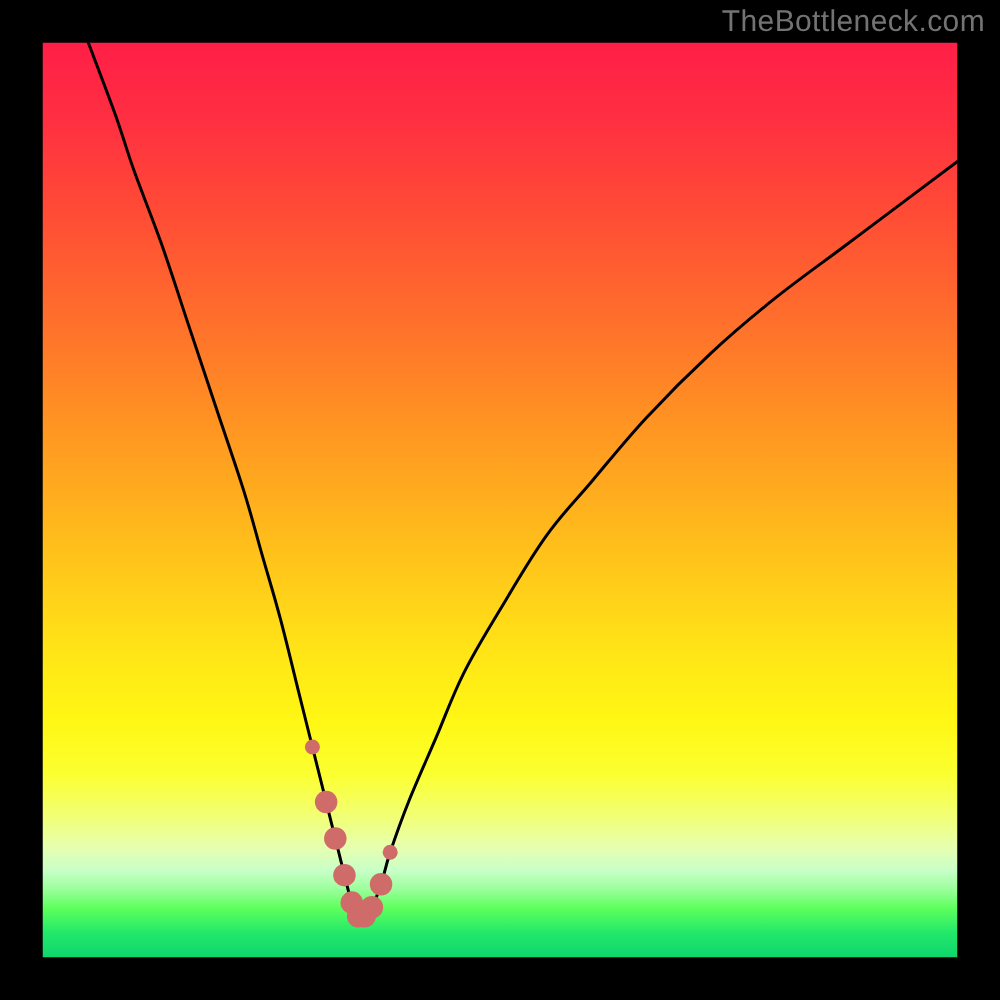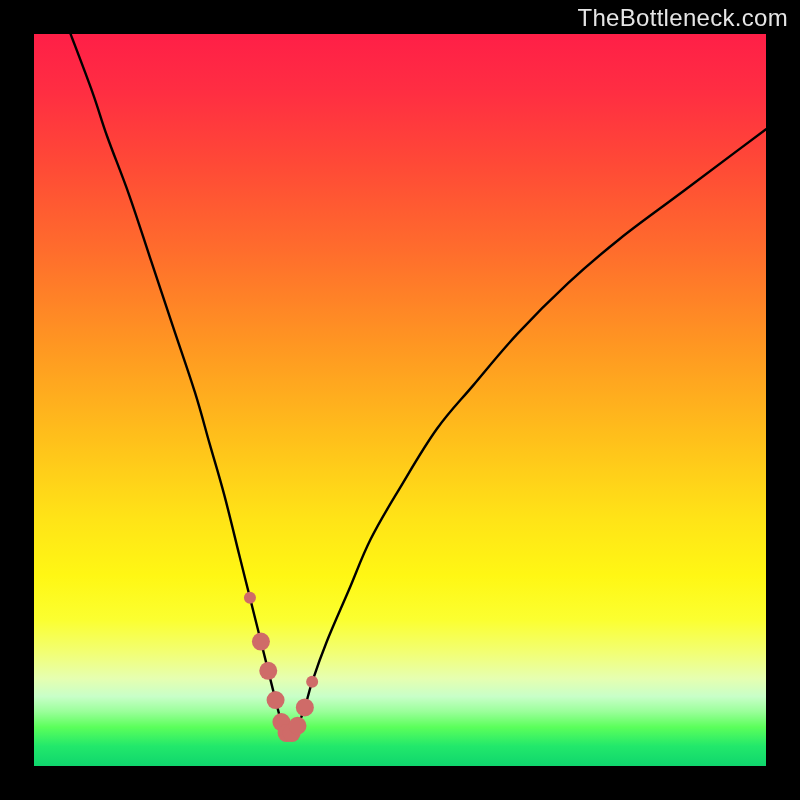--- a/index.html
+++ b/index.html
@@ -24,21 +24,21 @@
     box-sizing: border-box;
   }
   .gradient-bg {
     position: absolute;
     inset: 0;
   }
   .watermark {
     position: absolute;
     top: 4px;
     right: 12px;
-    color: #e5e5e5;
+    color: #737373;
     font-size: 24px;
     letter-spacing: 0.3px;
     font-weight: 500;
   }
   svg.curve {
     position: absolute;
     inset: 0;
   }
 </style>
 </head>

